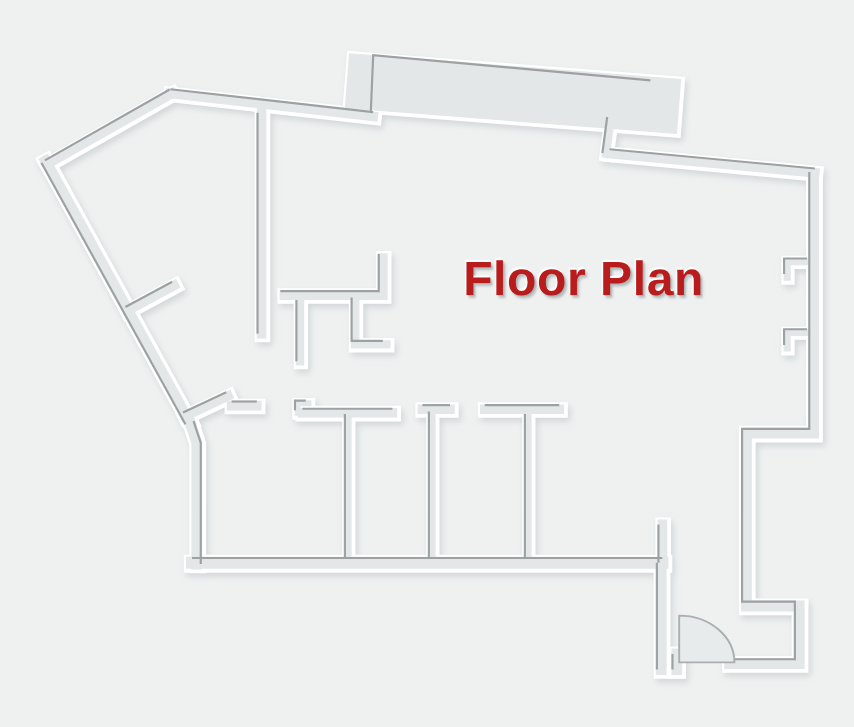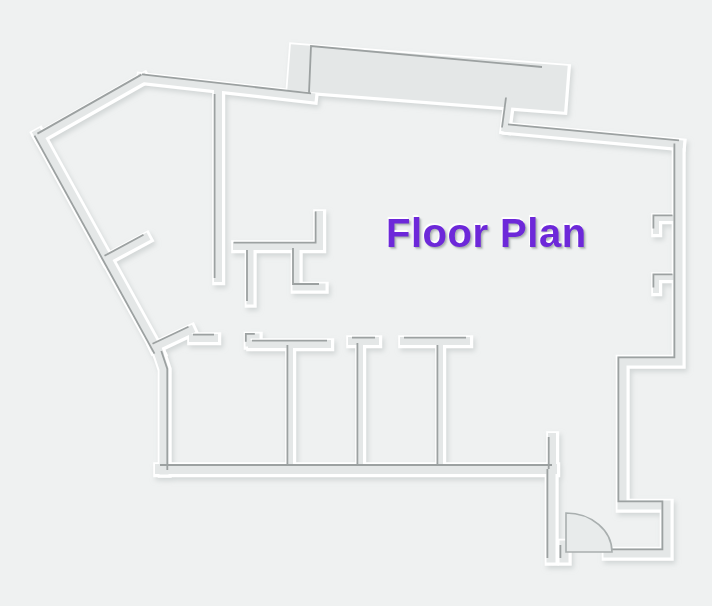--- a/index.html
+++ b/index.html
@@ -1,21 +1,21 @@
 <!DOCTYPE html>
 <html><head>
 <meta charset="utf-8">
 <style>
   html,body{margin:0;padding:0;background:#eff1f1;font-family:"Liberation Sans",sans-serif;}
   .stage{position:relative;width:712px;height:606px;background:#eff1f1;overflow:hidden;}
   .stage svg{position:absolute;left:0;top:0;}
   .plan-title{
     position:absolute;left:386px;top:211px;
     font-size:40px;font-weight:bold;letter-spacing:0.5px;
-    color:#6d28d9;
+    color:#b91c1c;
     text-shadow:-1px -2px 1px rgba(255,255,255,1), 2px 2px 2px rgba(150,158,158,0.6), 1px 1px 0 rgba(170,176,176,0.5);
     user-select:none;white-space:nowrap;
   }
 </style>
 </head>
 <body>
 
 <div class="stage">
   <svg id="plan-svg" width="712" height="606" viewBox="0 0 712 606">
     <defs>

